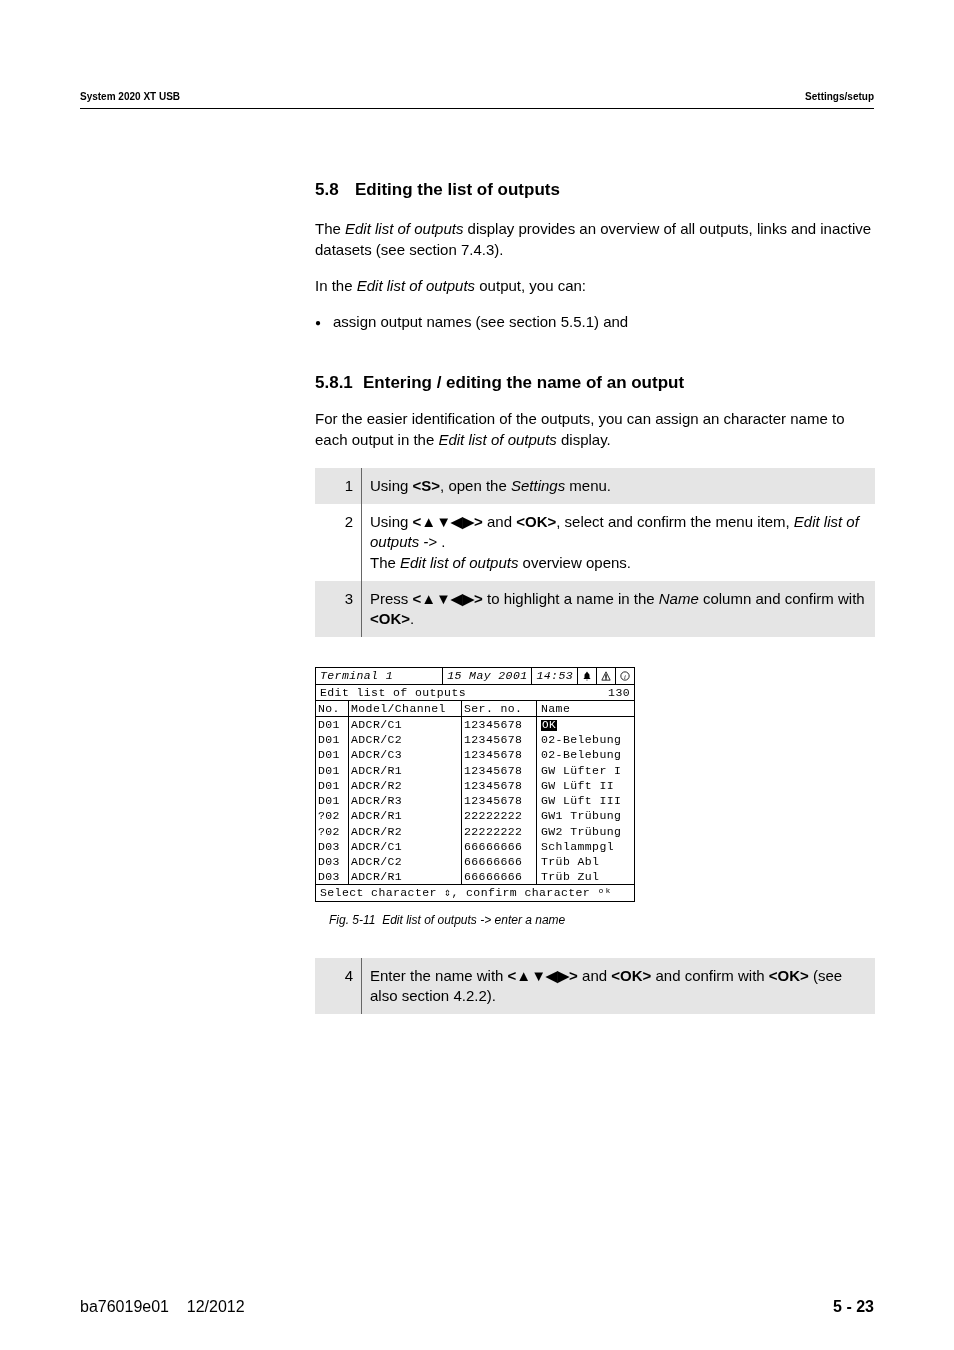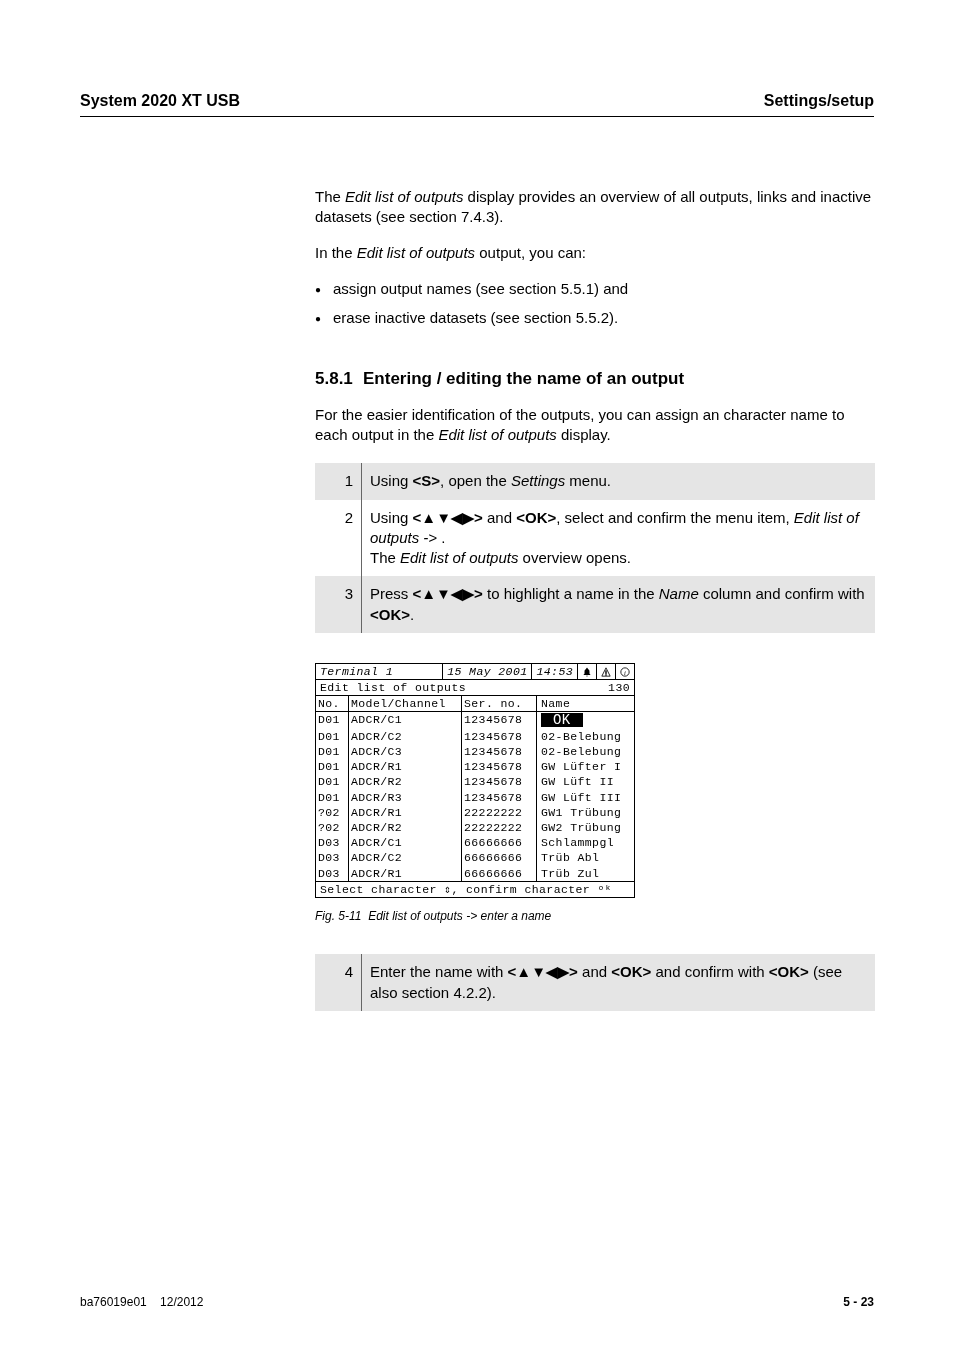--- a/index.html
+++ b/index.html
@@ -15,21 +15,21 @@
     width: 954px;
     height: 1350px;
     position: relative;
     box-sizing: border-box;
     padding: 90px 80px 40px 80px;
   }
   .header-row {
     display: flex;
     justify-content: space-between;
     font-weight: bold;
-    font-size: 16px;
+    font-size: 10px;
     padding-bottom: 4px;
     border-bottom: 1.5px solid #000;
     margin-bottom: 70px;
   }
   .content {
     margin-left: 235px;
     width: 560px;
   }
   .h2 {
     font-weight: bold;
@@ -109,72 +109,75 @@
   .col-ser { width: 70px;  border-right:1px solid #000; padding:1px 2px; }
   .col-nam { flex:1; padding:1px 4px; }
   .screen-rows { }
   .srow {
     display: flex;
   }
   .cursor-box {
     display:inline-block;
     background:#000;
     color:#fff;
-    font-size:14px;
-    padding:0 12px;
+    font-size:11px;
+    padding:0 1px;
     line-height:1;
   }
   .screen-foot {
     border-top: 1px solid #000;
     padding: 1px 4px;
   }
   .caption {
     font-style: italic;
     font-size: 12px;
     margin-top: 10px;
+    margin-left: 14px;
   }
   .footer {
     position: absolute;
-    bottom: 40px;
+    bottom: 32px;
     left: 80px;
     right: 80px;
     display: flex;
     justify-content: space-between;
-    font-size: 12px;
+    font-size: 16px;
   }
   .glyph {
     display:inline-block;
     width:10px; height:10px;
     vertical-align: middle;
   }
 </style>
 </head>
 <body>
 
 <div class="page">
 
   <div class="header-row">
     <span>System 2020 XT USB</span>
     <span>Settings/setup</span>
   </div>
 
   <div class="content">
 
+    <div class="h2">
+      <span class="num">5.8</span><span>Editing the list of outputs</span>
+    </div>
 
     <div class="para">
       <span>The </span><span class="italic">Edit list of outputs</span><span> display provides an overview of all outputs, links and inactive datasets (see section 7.4.3).</span>
     </div>
 
     <div class="para">
       <span>In the </span><span class="italic">Edit list of outputs</span><span> output, you can:</span>
     </div>
 
     <ul class="bullets">
       <li>assign output names (see section 5.5.1) and</li>
-      <li>erase inactive datasets (see section 5.5.2).</li>
     </ul>
 
     <div class="h3">
       <span class="num">5.8.1</span><span>Entering / editing the name of an output</span>
     </div>
 
     <div class="para">
       <span>For the easier identification of the outputs, you can assign an character name to each output in the </span><span class="italic">Edit list of outputs</span><span> display.</span>
     </div>
 

